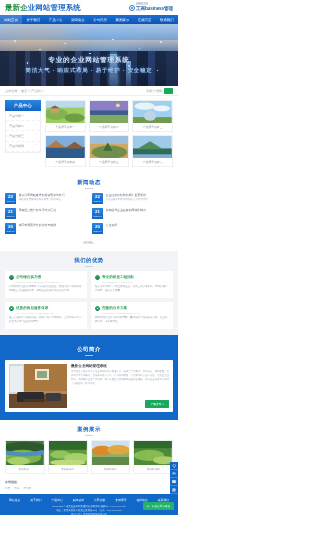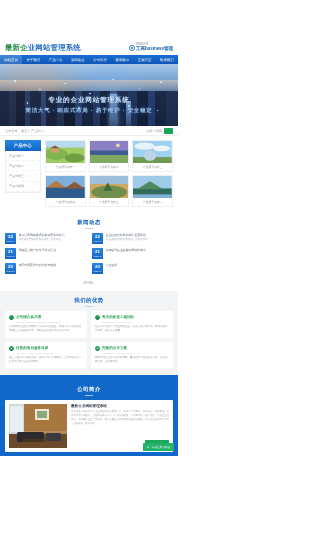--- a/index.html
+++ b/index.html
@@ -2,21 +2,21 @@
 <html><head>
 <meta charset="utf-8">
 <style>
   * { box-sizing: border-box; margin: 0; padding: 0; }
   html, body {
     width: 178px; height: 540px;
     font-family: "Liberation Sans", sans-serif;
     background: #ffffff;
     overflow: hidden;
   }
-  .page { width: 178px; height: 416px; position: relative; overflow: hidden; margin-top: 40px; }
+  .page { width: 178px; height: 515px; position: relative; overflow: hidden; }
 
   
   .topbar {
     height: 15px; background: #ffffff;
     display: flex; align-items: center; justify-content: space-between;
     padding: 0 5px;
   }
   .site-title {
     font-size: 7.4px; font-weight: bold; letter-spacing: .2px;
     background: linear-gradient(90deg,#1f8a3d 0%,#1f8a3d 24%,#1565c0 30%,#1565c0 100%);

